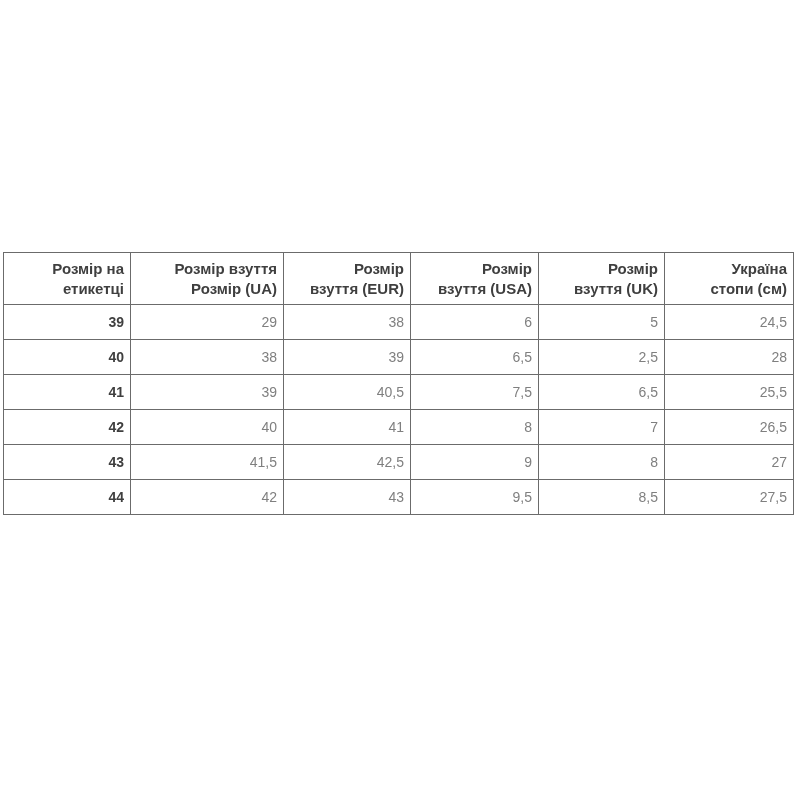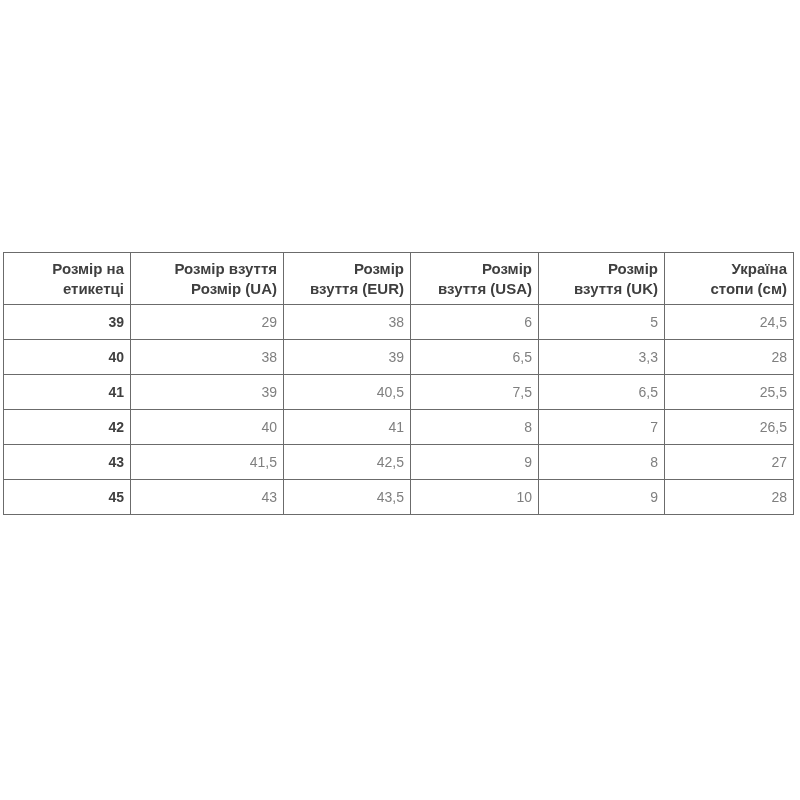--- a/index.html
+++ b/index.html
@@ -104,21 +104,21 @@
           <td>38</td>
           <td>6</td>
           <td>5</td>
           <td>24,5</td>
         </tr>
         <tr>
           <td class="row-label">40</td>
           <td>38</td>
           <td>39</td>
           <td>6,5</td>
-          <td>3,3</td>
+          <td>2,5</td>
           <td>28</td>
         </tr>
         <tr>
           <td class="row-label">41</td>
           <td>39</td>
           <td>40,5</td>
           <td>7,5</td>
           <td>6,5</td>
           <td>25,5</td>
         </tr>
@@ -132,23 +132,23 @@
         </tr>
         <tr>
           <td class="row-label">43</td>
           <td>41,5</td>
           <td>42,5</td>
           <td>9</td>
           <td>8</td>
           <td>27</td>
         </tr>
         <tr>
-          <td class="row-label">45</td>
+          <td class="row-label">44</td>
+          <td>42</td>
           <td>43</td>
-          <td>43,5</td>
-          <td>10</td>
-          <td>9</td>
-          <td>28</td>
+          <td>9,5</td>
+          <td>8,5</td>
+          <td>27,5</td>
         </tr>
       </tbody>
     </table>
   </div>
 </div>
 
 </body></html>

